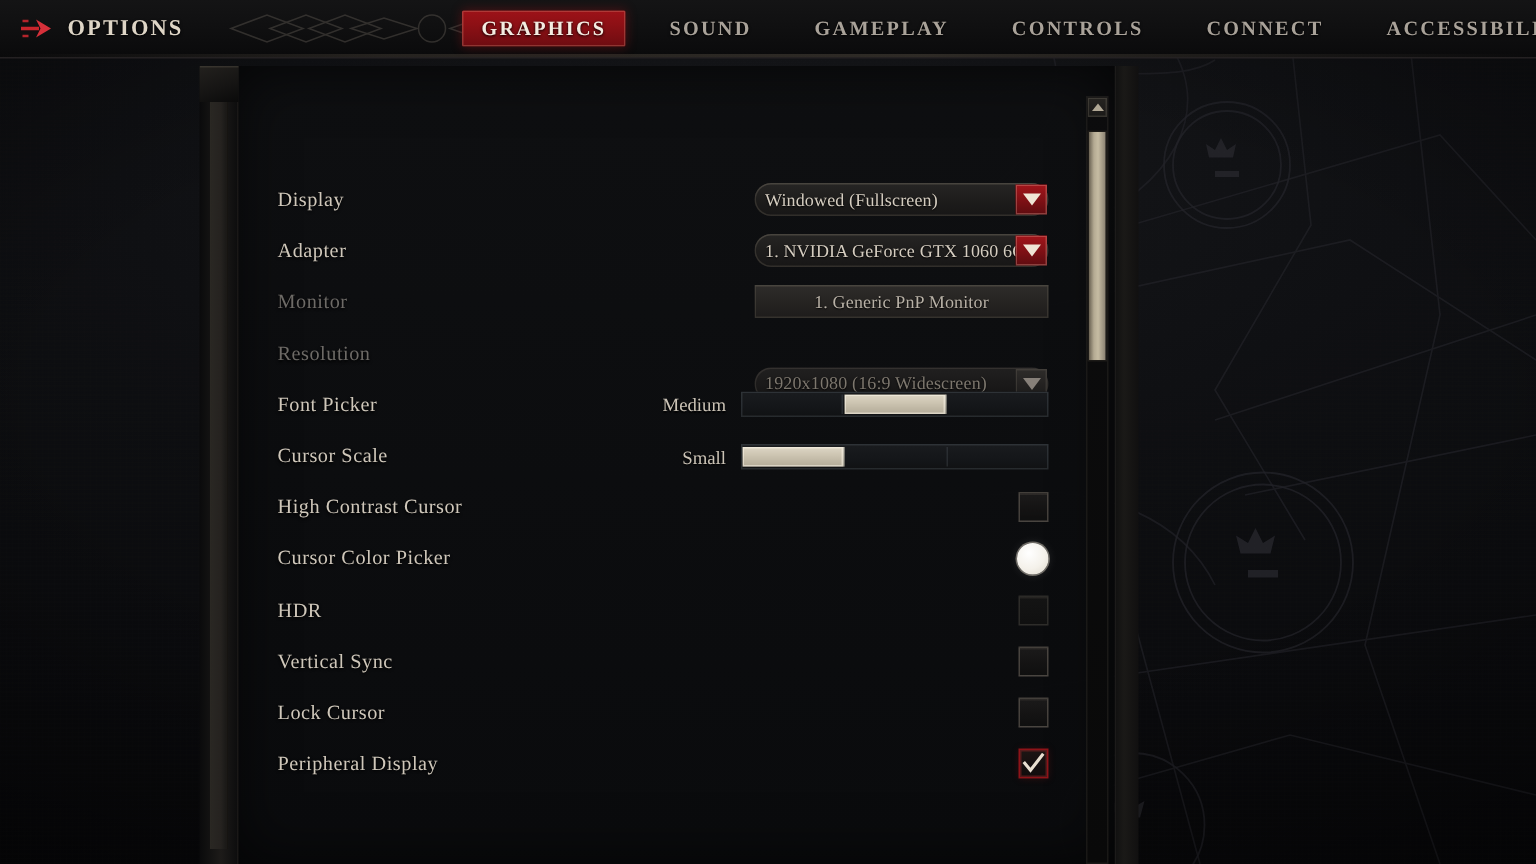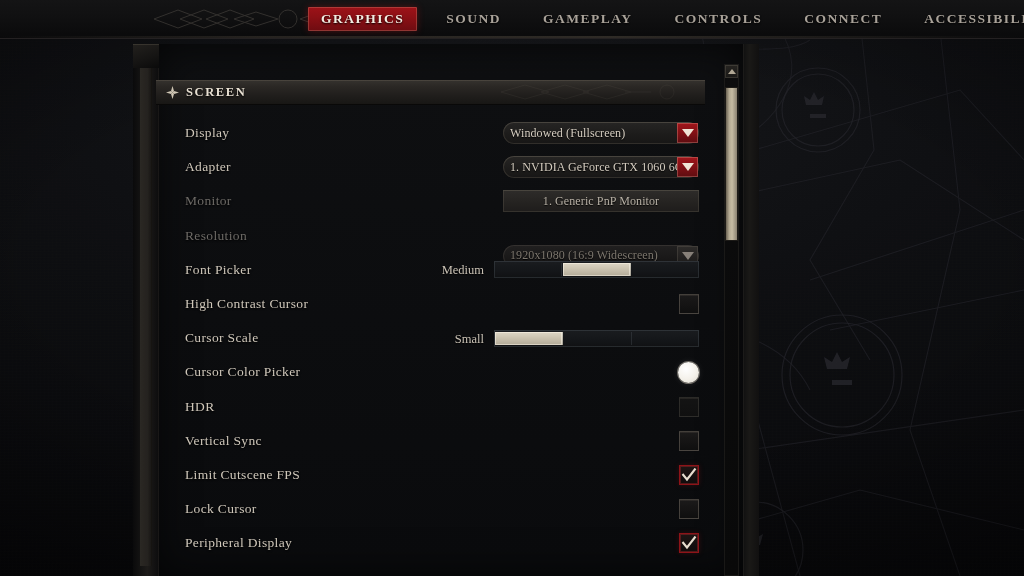--- a/index.html
+++ b/index.html
@@ -295,55 +295,45 @@
         <path d="M4 13 L28 4 L52 13 L28 22 Z"></path>
         <path d="M30 13 L54 4 L78 13 L54 22 Z"></path>
         <path d="M56 13 L80 4 L104 13 L80 22 Z"></path>
         <path d="M84 13 L106 6 L128 13 L106 20 Z"></path>
         <circle cx="138" cy="13" r="9"></circle>
         <path d="M150 13 L170 6 L190 13 L170 20 Z"></path>
         <path d="M176 13 L200 13"></path>
       </g>
     </svg>
 
+    <div class="opt-group">
+      <svg class="opt-arrow" viewBox="0 0 22 16">
+        <path d="M0 8 L12 8" stroke="#c8252c" stroke-width="2.4"></path>
+        <path d="M10 2 L20 8 L10 14 L13 8 Z" fill="#d6303a"></path>
+        <path d="M1 3 L5 3 M1 13 L5 13" stroke="#b4242b" stroke-width="1.6"></path>
+      </svg>
+      <span class="opt-label">OPTIONS</span>
+    </div>
 
     <div class="tabs">
       <div class="tab active">GRAPHICS</div>
       <div class="tab">SOUND</div>
       <div class="tab">GAMEPLAY</div>
       <div class="tab">CONTROLS</div>
       <div class="tab">CONNECT</div>
       <div class="tab">ACCESSIBILITY</div>
     </div>
   </div>
 
   <div class="panel-frame">
     <div class="panel-body"></div>
     <div class="frame-left">
       <div class="frame-cap"></div>
     </div>
 
-    <div class="section-hdr">
-      <svg class="orn" viewBox="0 0 200 25">
-        <g stroke="#8d8madd" stroke-width="1" fill="none" opacity="0.5">
-          <path d="M0 12 L24 5 L48 12 L24 19 Z" stroke="#9a9184"></path>
-          <path d="M40 12 L64 5 L88 12 L64 19 Z" stroke="#9a9184"></path>
-          <path d="M82 12 L106 5 L130 12 L106 19 Z" stroke="#9a9184"></path>
-          <path d="M124 12 L150 12" stroke="#9a9184"></path>
-          <circle cx="166" cy="12" r="7" stroke="#9a9184"></circle>
-        </g>
-      </svg>
-      <svg class="sect-icon" viewBox="0 0 13 13">
-        <path d="M6.5 0 L8 5 L6.5 6.5 L5 5 Z" fill="#cfc6b4"></path>
-        <path d="M13 6.5 L8 8 L6.5 6.5 L8 5 Z" fill="#cfc6b4"></path>
-        <path d="M6.5 13 L5 8 L6.5 6.5 L8 8 Z" fill="#cfc6b4"></path>
-        <path d="M0 6.5 L5 5 L6.5 6.5 L5 8 Z" fill="#cfc6b4"></path>
-      </svg>
-      <span class="sect-title">SCREEN</span>
-    </div>
 
     <div class="rows">
 
       <div class="row">
         <span class="row-label">Display</span>
         <div class="row-ctl">
           <div class="dd">
             <span class="dd-text">Windowed (Fullscreen)</span>
             <span class="dd-btn">
                 <i class="tri"></i>
@@ -391,90 +381,80 @@
             <div class="slider">
               <div class="seg"></div>
               <div class="seg on"></div>
               <div class="seg"></div>
             </div>
           </div>
         </div>
       </div>
 
       <div class="row">
-        <span class="row-label">High Contrast Cursor</span>
-        <div class="row-ctl">
-          <div class="cbx"></div>
-        </div>
-      </div>
-
-      <div class="row">
         <span class="row-label">Cursor Scale</span>
         <div class="row-ctl">
           <div class="slider-wrap">
             <span class="slider-val">Small</span>
             <div class="slider">
               <div class="seg on"></div>
               <div class="seg"></div>
               <div class="seg"></div>
             </div>
           </div>
         </div>
       </div>
 
       <div class="row">
+        <span class="row-label">High Contrast Cursor</span>
+        <div class="row-ctl">
+          <div class="cbx"></div>
+        </div>
+      </div>
+
+      <div class="row">
         <span class="row-label">Cursor Color Picker</span>
         <div class="row-ctl">
           <div class="swatch"></div>
         </div>
       </div>
 
       <div class="row">
         <span class="row-label">HDR</span>
         <div class="row-ctl">
           <div class="cbx dim"></div>
         </div>
       </div>
 
       <div class="row">
         <span class="row-label">Vertical Sync</span>
         <div class="row-ctl">
           <div class="cbx"></div>
         </div>
       </div>
 
-      <div class="row">
-        <span class="row-label">Limit Cutscene FPS</span>
+
+      <div class="row">
+        <span class="row-label">Lock Cursor</span>
+        <div class="row-ctl">
+          <div class="cbx"></div>
+        </div>
+      </div>
+
+      <div class="row">
+        <span class="row-label">Peripheral Display</span>
         <div class="row-ctl">
           <div class="cbx checked">
             <svg width="16" height="14" viewBox="0 0 16 14">
               <path d="M1.5 6 L6 11.5 L14.5 0.5" stroke="#e8ded0" stroke-width="2.1" fill="none"></path>
             </svg>
           </div>
         </div>
       </div>
 
-      <div class="row">
-        <span class="row-label">Lock Cursor</span>
-        <div class="row-ctl">
-          <div class="cbx"></div>
-        </div>
-      </div>
-
-      <div class="row">
-        <span class="row-label">Peripheral Display</span>
-        <div class="row-ctl">
-          <div class="cbx checked">
-            <svg width="16" height="14" viewBox="0 0 16 14">
-              <path d="M1.5 6 L6 11.5 L14.5 0.5" stroke="#e8ded0" stroke-width="2.1" fill="none"></path>
-            </svg>
-          </div>
-        </div>
-      </div>
-
     </div>
   </div>
 
   <div class="scrollbar">
     <div class="sb-up">
         <i class="tri"></i>
       </div>
     <div class="sb-thumb"></div>
   </div>
 

